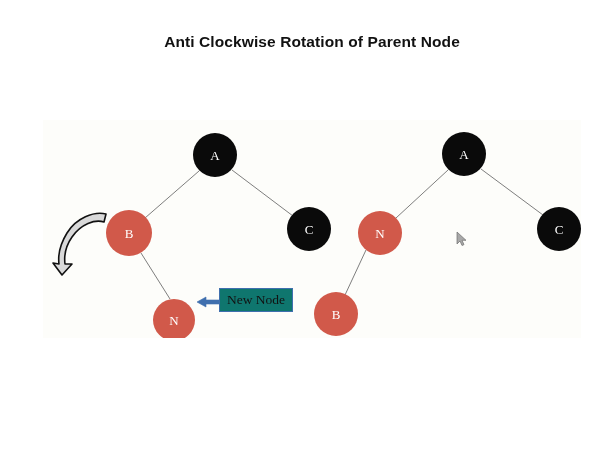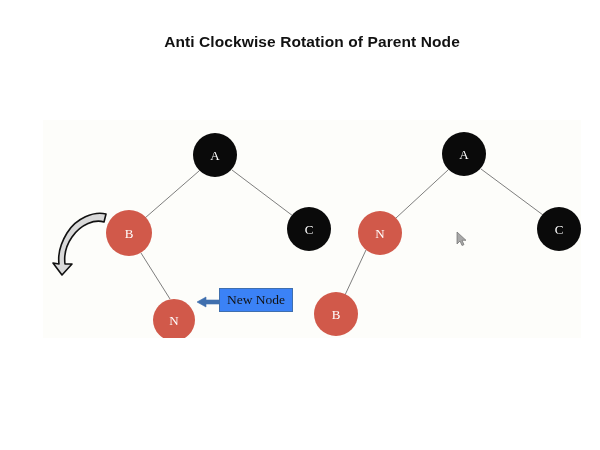--- a/index.html
+++ b/index.html
@@ -68,21 +68,21 @@
     stroke-width: 0.9;
     fill: none;
   }
 
   #newnode-box {
     position: absolute;
     left: 207px;
     top: 288px;
     width: 74px;
     height: 24px;
-    background: #3b82f6;
+    background: #0f766e;
     border: 1.6px solid #3f6fae;
     box-sizing: border-box;
     display: flex;
     align-items: center;
     justify-content: center;
   }
   #newnode-box span {
     font-family: "Liberation Serif", serif;
     font-size: 13.5px;
     color: #121212;

